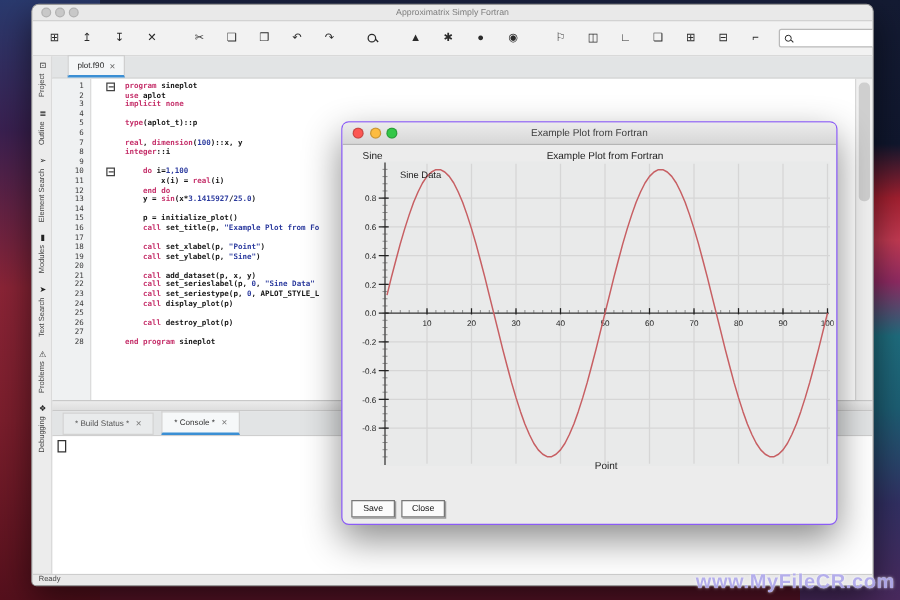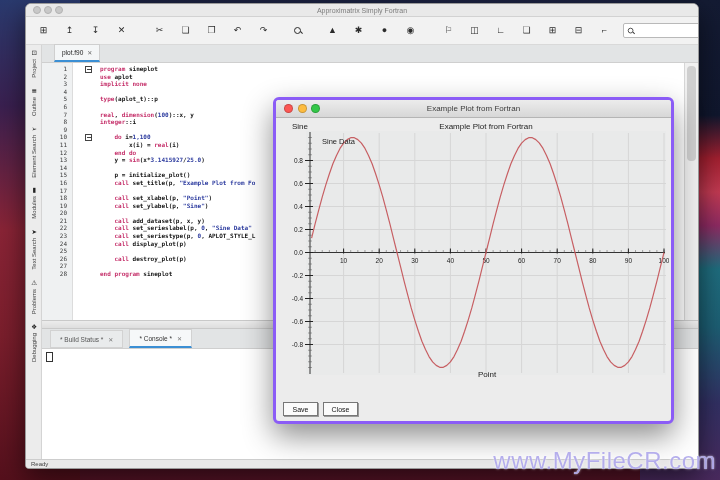--- a/index.html
+++ b/index.html
@@ -58,33 +58,33 @@
   .console-tabs{height:19px;background:#e2e4e5;border-bottom:1px solid #cfcfcf;display:flex;align-items:flex-end;padding-left:8px;gap:6px;}
   .ctab{height:16px;display:flex;align-items:center;gap:5px;padding:0 9px;font-size:6.5px;color:#555;background:#e9ebec;border:1px solid #d2d2d2;}
   .ctab.active{background:#f6f8f9;border-bottom:2px solid #3b8fd4;color:#333;}
   .ctab .x{font-size:6px;color:#777;}
   .console{flex:0 0 110px;background:#fff;position:relative;}
   .cursor-block{position:absolute;left:4px;top:3px;width:5px;height:8px;border:1px solid #333;}
   .statusbar{height:8px;background:#e9e9e9;border-top:1px solid #cdcdcd;font-size:6px;color:#444;display:flex;align-items:center;padding-left:5px;}
 
   
   .plot-window{position:absolute;left:273px;top:97px;width:395px;height:321px;z-index:5;
-     background:#ececec;border:3px solid #8b5cf6;border-radius:6px;
+     background:#ececec;border:1px solid #8b5cf6;border-radius:6px;
      box-shadow:0 12px 30px rgba(0,0,0,.45);overflow:hidden;}
   .plot-titlebar{height:17px;background:linear-gradient(#ececec,#d7d7d7);border-bottom:1px solid #b5b5b5;display:flex;align-items:center;position:relative;}
   .plot-lights{display:flex;gap:4.5px;padding-left:8px;}
   .tl{width:7px;height:7px;border-radius:50%;border:0.5px solid rgba(0,0,0,.2);}
   .plot-title{position:absolute;left:0;right:0;text-align:center;font-size:8px;color:#3c3c3c;}
   #plot-svg{position:absolute;left:0;top:17px;}
   .pbtn{position:absolute;height:12px;background:#fbfbfb;border:1px solid #777;box-shadow:1px 1px 0 #9a9a9a;
         font-size:7px;color:#111;display:flex;align-items:center;justify-content:center;cursor:default;}
   .pbtn.save{left:7px;top:302px;width:33px;}
   .pbtn.close{left:47px;top:302px;width:33px;}
 
-  .watermark{position:absolute;right:4px;bottom:5px;z-index:9;font-size:24px;font-weight:normal;letter-spacing:.5px;
+  .watermark{position:absolute;right:4px;bottom:5px;z-index:9;font-size:16px;font-weight:bold;letter-spacing:.5px;
      color:#b2abec;text-shadow:0 0 1px #fff,0 0 3px rgba(255,255,255,.55);opacity:.95;}
 </style>
 </head>
 <body>
 
 <div class="bg-strip bg-left"></div>
 <div class="bg-strip bg-right"></div>
 
 <div class="app-window">
   <div class="titlebar">

